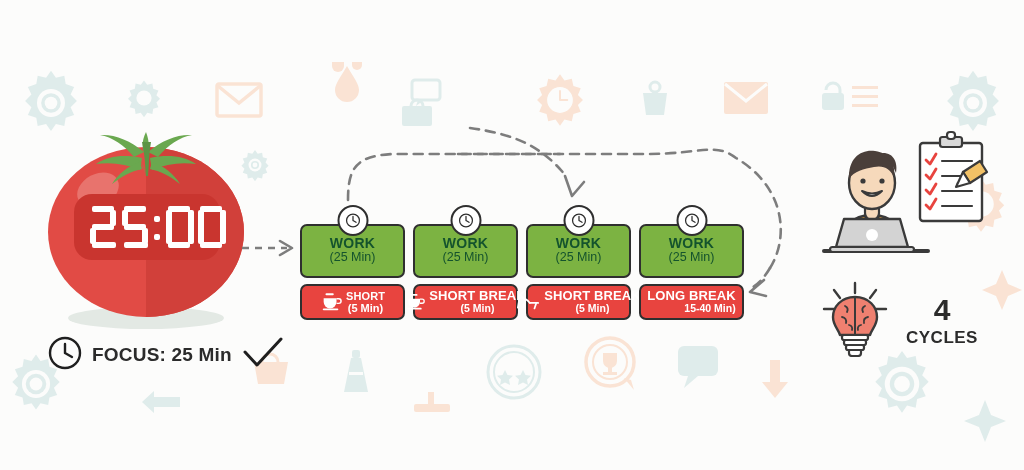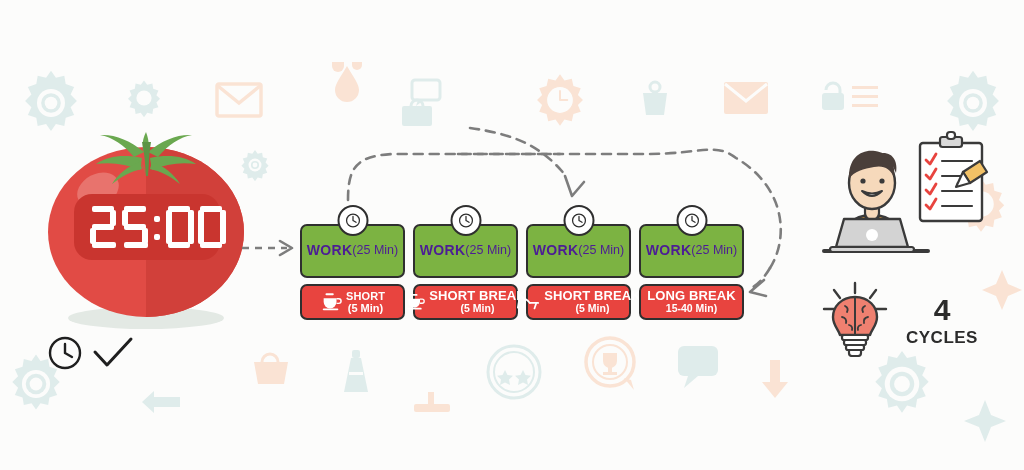--- a/index.html
+++ b/index.html
@@ -38,36 +38,36 @@
   .col{width:105px;display:flex;flex-direction:column;position:relative;}
   .clock-badge{
     position:absolute;left:50%;top:0;transform:translate(-50%,0);
     width:27px;height:27px;border-radius:50%;
     background:#ffffff;border:2.5px solid #2f2f2f;
     display:flex;align-items:center;justify-content:center;z-index:3;
   }
   .work{
     margin-top:19px;height:52px;
     background:#7cb342;border:2.5px solid #2f2f2f;border-radius:7px;
-    display:flex;flex-direction:row;align-items:center;justify-content:center;
-    color:#4c1d95;position:relative;z-index:2;
+    display:flex;flex-direction:column;align-items:center;justify-content:center;
+    color:#14532d;position:relative;z-index:2;
   }
   .work .t1{font-size:14px;font-weight:bold;line-height:1.05;letter-spacing:.3px;}
   .work .t2{font-size:12.5px;font-weight:normal;line-height:1.25;}
   .brk{
     margin-top:6px;height:38px;
     background:#e8443f;border:2.5px solid #2f2f2f;border-radius:7px;
     display:flex;align-items:center;justify-content:center;gap:4px;
     color:#ffffff;padding:0 3px;box-sizing:border-box;
   }
   .brk .icon{flex:0 0 auto;display:flex;align-items:center;}
   .brk .txt{display:flex;flex-direction:column;align-items:center;line-height:1.1;}
   .brk .b1{font-size:11px;font-weight:bold;letter-spacing:.1px;white-space:nowrap;}
   .brk .b2{font-size:11px;font-weight:bold;white-space:nowrap;}
-  .brk.no-icon .txt{align-items:center;}
+  .brk.no-icon .txt{align-items:flex-end;}
   .brk.tight .b1{font-size:13px;}
   .brk.tight .b2{font-size:10.5px;}
 
   
   .person{position:absolute;left:820px;top:125px;width:195px;height:150px;}
   .cycles{position:absolute;left:818px;top:280px;width:200px;height:80px;display:flex;align-items:center;gap:14px;}
   .cycles-txt{display:flex;flex-direction:column;align-items:center;line-height:1.0;}
   .cycles-num{font-size:30px;font-weight:bold;color:#2b2b2b;}
   .cycles-lbl{font-size:17px;font-weight:bold;color:#2b2b2b;letter-spacing:.5px;margin-top:4px;}
 </style>
@@ -342,20 +342,21 @@
     </svg>
   </div>
 
   <div class="focus-row">
     <span>
       <svg width="34" height="34" viewBox="0 0 34 34">
         <circle cx="17" cy="17" r="15" fill="none" stroke="#1f1f1f" stroke-width="2.4"></circle>
         <path d="M17 17 V8 M17 17 L24 21" stroke="#1f1f1f" stroke-width="2.4" fill="none" stroke-linecap="round"></path>
       </svg>
     </span>
+    <span class="focus-text">FOCUS: 25 Min</span>
     <span>
       <svg width="42" height="34" viewBox="0 0 42 34">
         <path d="M3 16 L15 29 L39 3" fill="none" stroke="#1f1f1f" stroke-width="3" stroke-linecap="round" stroke-linejoin="round"></path>
       </svg>
     </span>
   </div>
 
   <svg class="arrows" viewBox="0 0 1024 470">
 
     <g>

